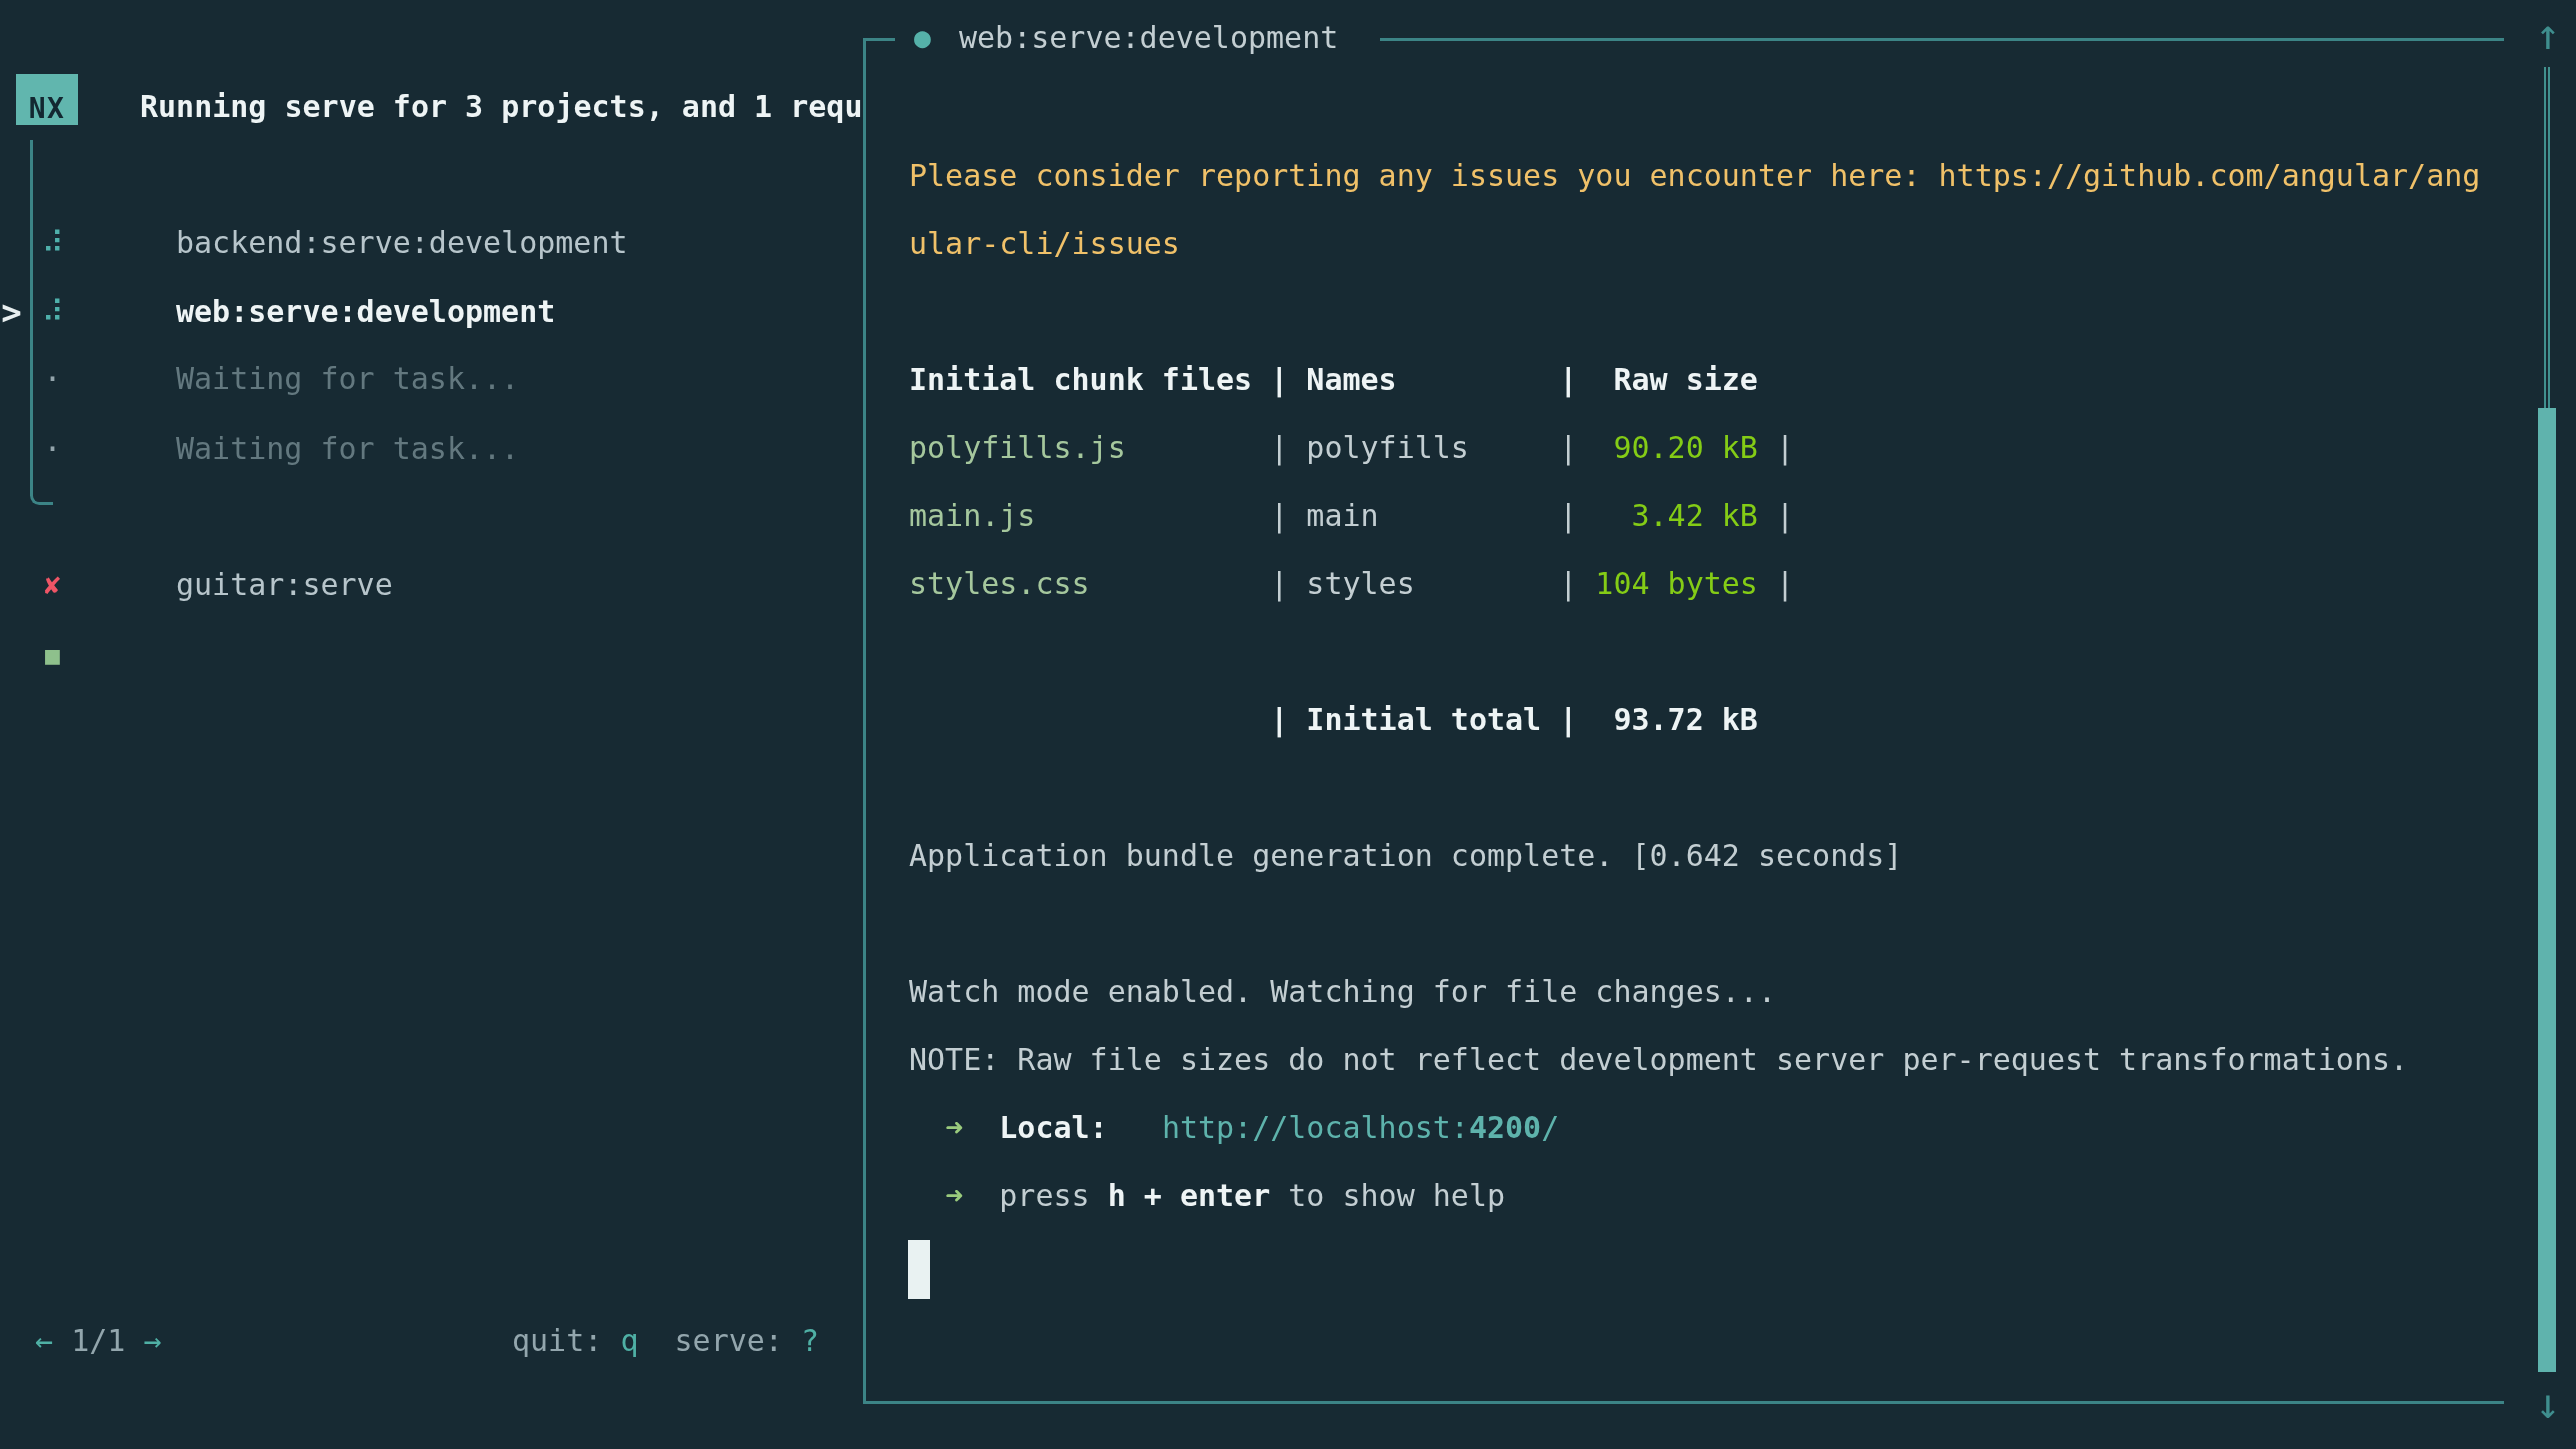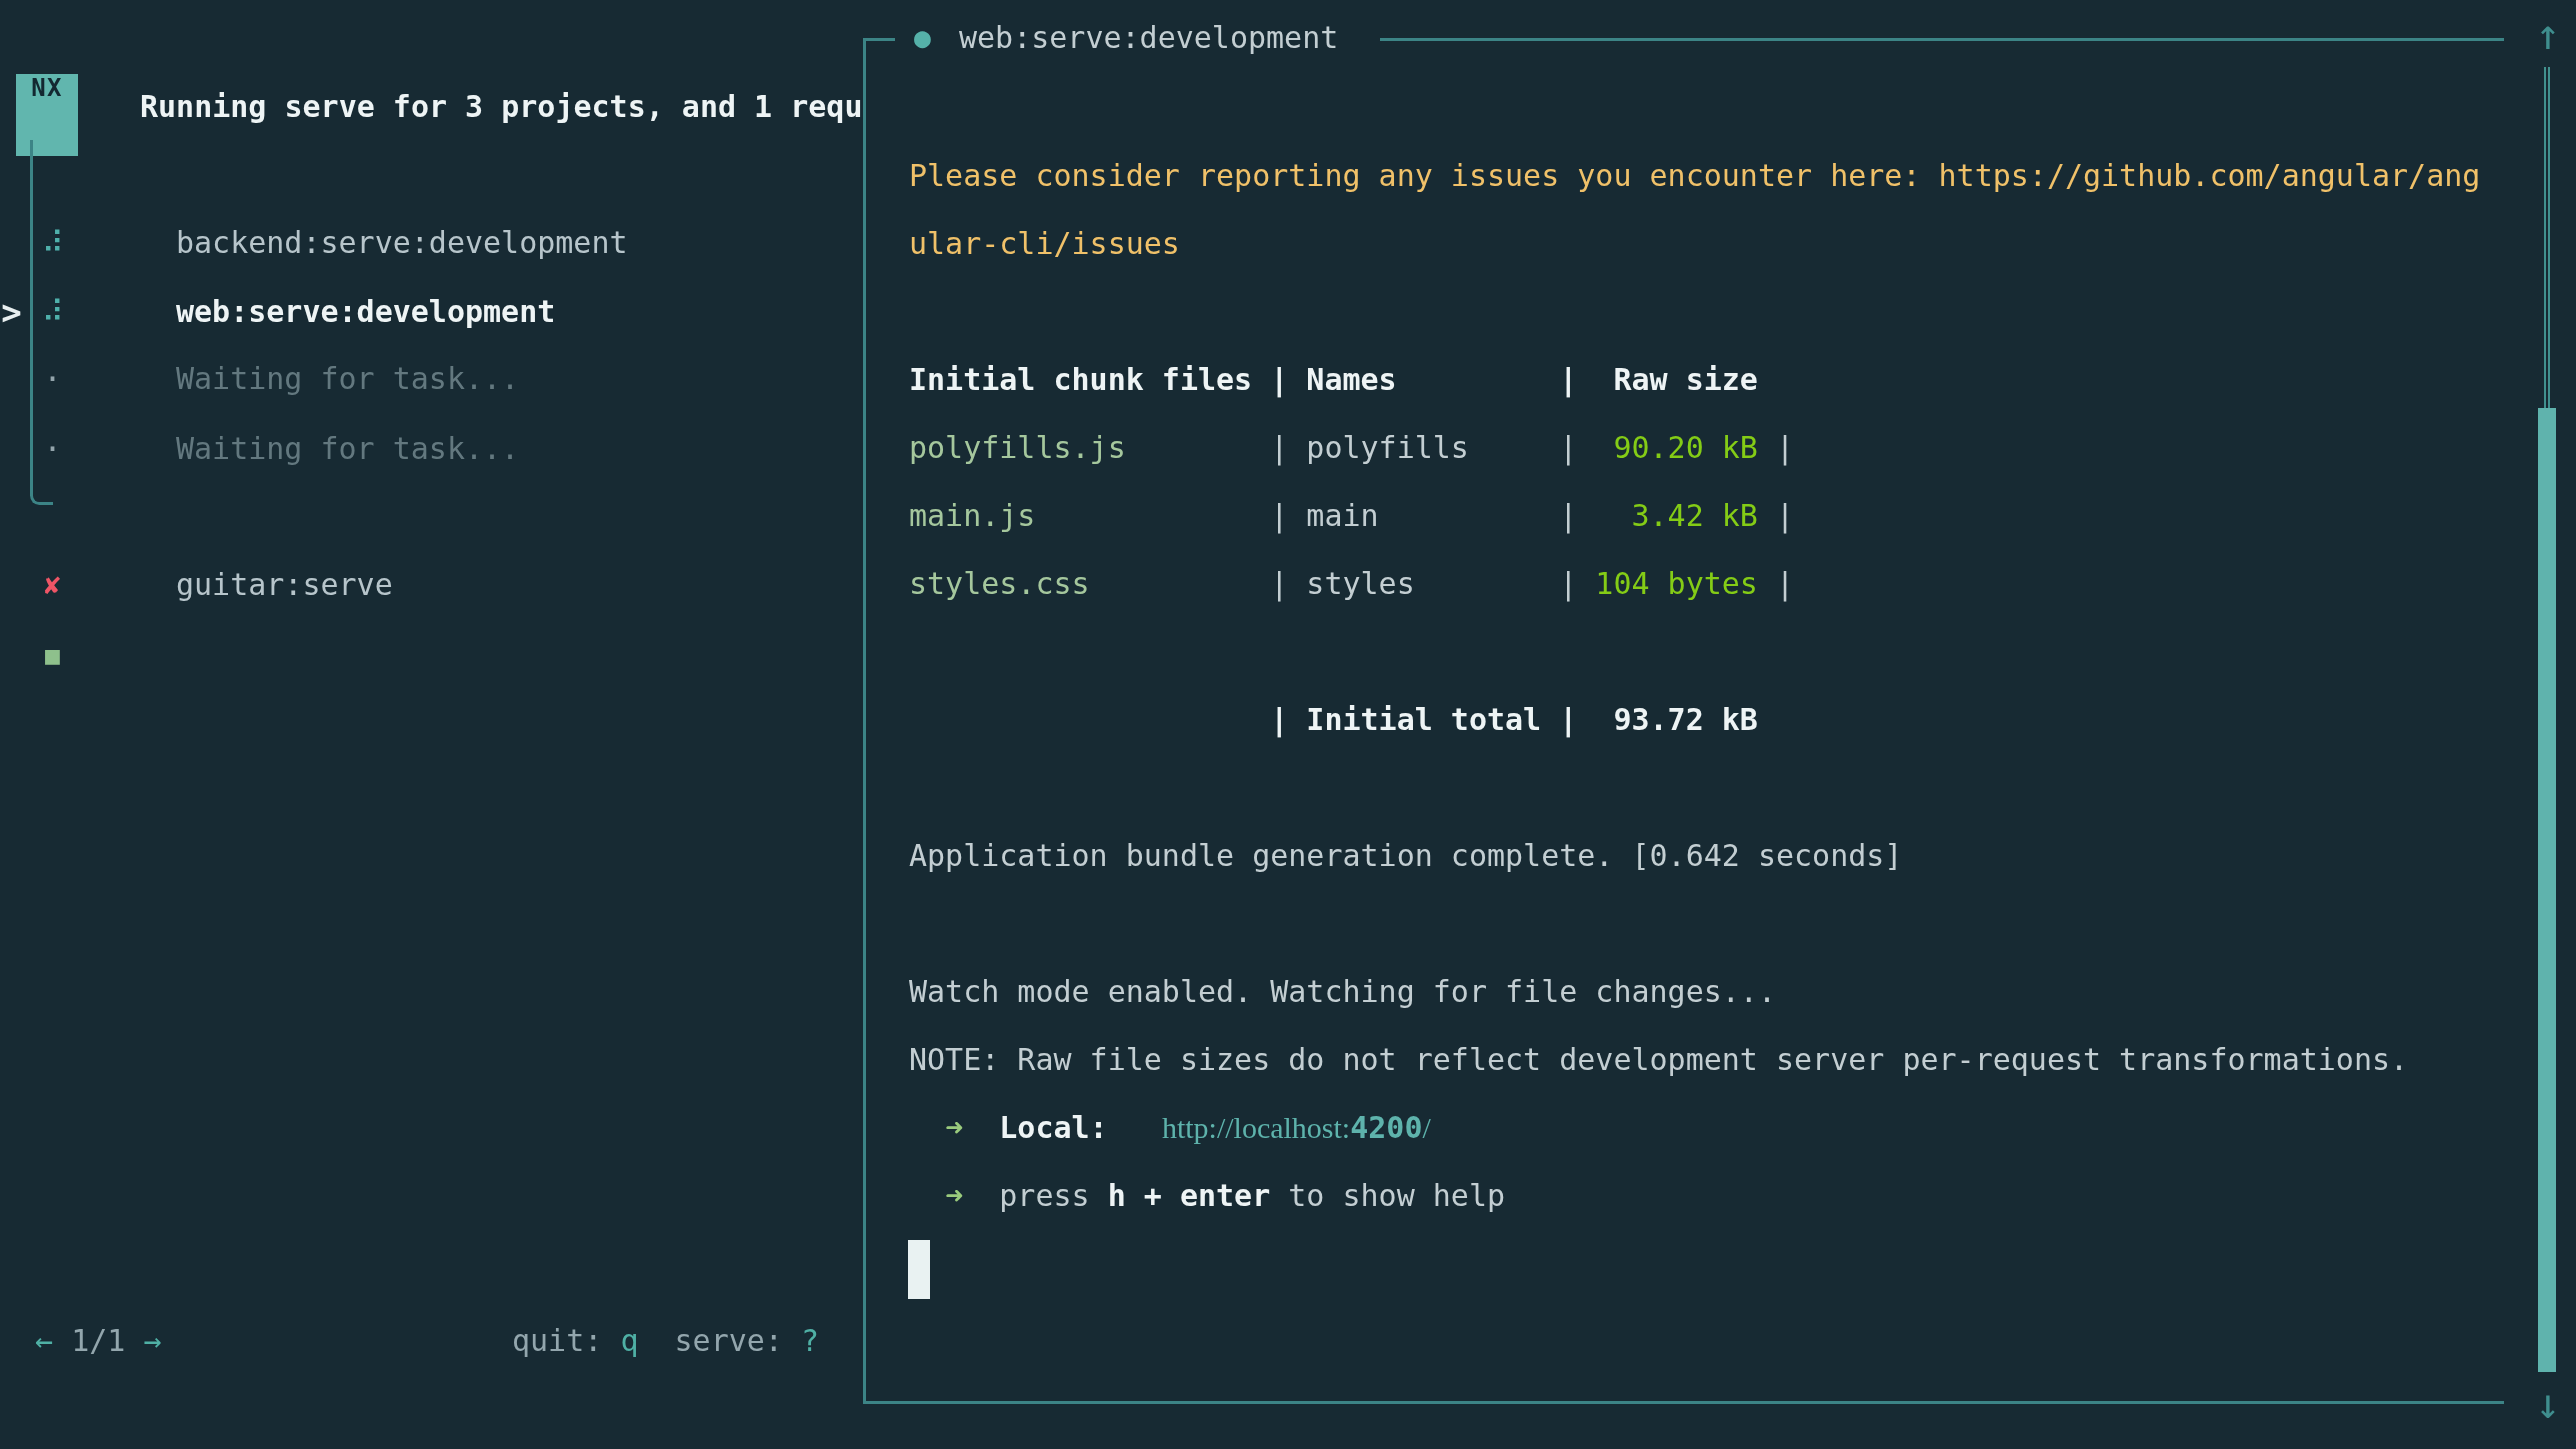--- a/index.html
+++ b/index.html
@@ -6,22 +6,22 @@
   #screen{
     position:relative;width:2576px;height:1449px;overflow:hidden;
     background:#172a33;
     font-family:"DejaVu Sans Mono","DejaVu Sans",monospace;
     font-size:30px;color:#c3ced2;
   }
   .abs{position:absolute;}
 
   
   #sidebar{left:0;top:0;width:863px;height:1449px;overflow:hidden;}
-  #nx-badge{left:16px;top:74px;width:62px;height:82px;background:#61b6ae;color:#132831;
-    font-weight:bold;font-size:24px;display:flex;align-items:flex-start;justify-content:center;letter-spacing:1.3px;}
+  #nx-badge{left:16px;top:74px;width:62px;height:51px;background:#61b6ae;color:#132831;
+    font-weight:bold;font-size:28px;display:flex;align-items:flex-end;justify-content:center;letter-spacing:1.3px;}
   #app-title{left:140px;top:75px;height:64px;line-height:64px;font-weight:bold;color:#eef4f5;white-space:nowrap;}
   #tree-line{left:29.5px;top:140px;width:20px;height:362px;
     border-left:3.4px solid #3c8486;border-bottom:3.4px solid #3c8486;border-bottom-left-radius:9.4px;}
   .task-row{left:0;width:863px;height:68px;line-height:68px;white-space:nowrap;}
   .task-icon{position:absolute;left:37px;width:31px;text-align:center;height:68px;line-height:68px;}
   .task-label{position:absolute;left:128px;height:68px;line-height:68px;color:#b7c5cb;margin-left:48px;}
   .t-running .task-icon{color:#4fb0ab;}
   .t-selected .task-icon{color:#4fb0ab;}
   .t-selected .task-label{color:#eef4f5;font-weight:bold;}
   .t-waiting .task-icon{color:#93a4ab;}
@@ -45,21 +45,21 @@
 
   
   #terminal{left:909px;top:142px;white-space:pre;}
   .tline{height:68px;line-height:68px;white-space:pre;}
   .sg-text{color:#c3ced2;}
   .sg-yellow{color:#f0c169;}
   .sg-bold{color:#eef4f5;font-weight:bold;}
   .sg-chunk{color:#a5c79d;}
   .sg-size{color:#84cc16;}
   .sg-green{color:#9acb7d;}
-  .sg-link{color:#5eb3ac;font-family:Liberation Serif, serif;}
+  .sg-link{color:#5eb3ac;}
   .sg-linkb{color:#5eb3ac;font-weight:bold;}
   #cursor{left:908px;top:1240px;width:22px;height:59px;background:#e9f2f2;}
 
   
   #sb-up,#sb-down{left:2524px;width:48px;height:60px;line-height:60px;text-align:center;color:#3f8e8e;font-size:42px;}
   #sb-up{top:5.4px;}
   #sb-down{top:1374px;}
   #sb-track{left:2544px;top:67px;width:6px;height:342px;
     border-left:2px solid #41918f;border-right:2px solid #41918f;box-sizing:border-box;}
   #sb-thumb{left:2538px;top:408px;width:18px;height:964px;background:#5fb3ad;}

